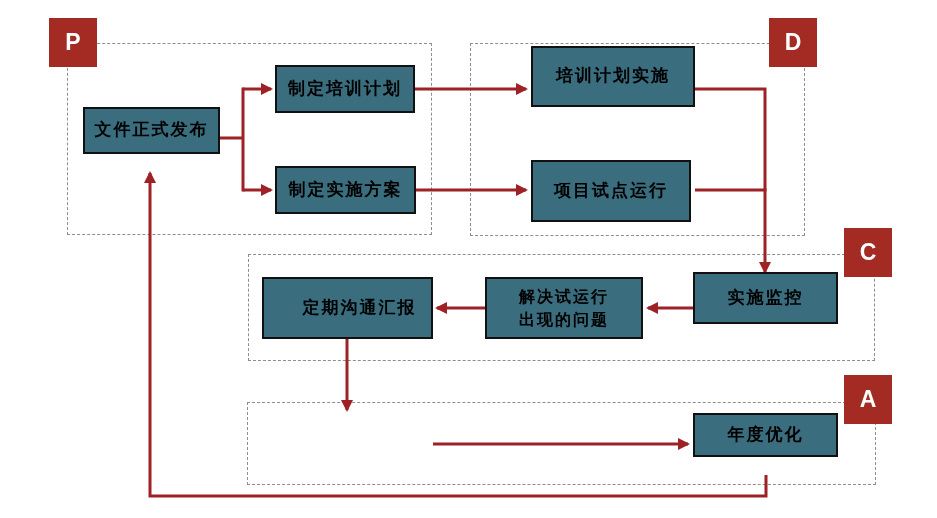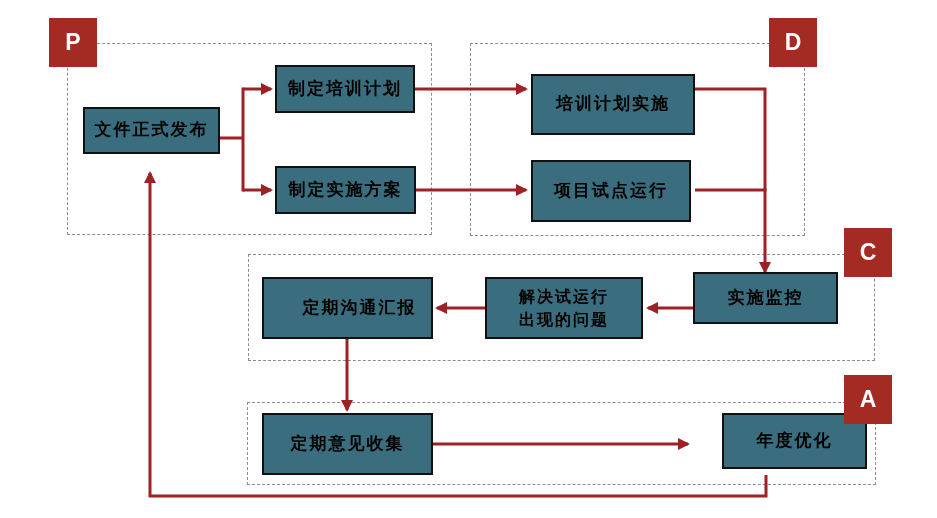--- a/index.html
+++ b/index.html
@@ -107,36 +107,33 @@
 
   <div class="node" style="left:83px; top:107px; width:137px; height:47px;">
     <span>文件正式发布</span>
   </div>
   <div class="node" style="left:275px; top:65px; width:140px; height:48px;">
     <span>制定培训计划</span>
   </div>
   <div class="node" style="left:275px; top:166px; width:141px; height:48px;">
     <span>制定实施方案</span>
   </div>
-  <div class="node" style="left:531px; top:74px; width:164px; height:61px;">
+  <div class="node" style="left:531px; top:46px; width:164px; height:61px;">
     <span>培训计划实施</span>
   </div>
   <div class="node" style="left:531px; top:160px; width:160px; height:62px;">
     <span>项目试点运行</span>
   </div>
   <div class="node" style="left:693px; top:272px; width:145px; height:52px;">
     <span>实施监控</span>
   </div>
   <div class="node" style="left:485px; top:277px; width:158px; height:62px; font-size:16px;">
     <span>解决试运行</span>
     <span>出现的问题</span>
   </div>
   <div class="node" style="left:262px; top:277px; width:171px; height:62px;padding-left:24px;">
     <span>定期沟通汇报</span>
   </div>
-  <div class="node" style="left:262px; top:413px; width:171px; height:62px;">
-    <span>定期意见收集</span>
-  </div>
-  <div class="node" style="left:693px; top:413px; width:145px; height:56px;margin-left:29px;">
+  <div class="node" style="left:693px; top:413px; width:145px; height:44px;">
     <span>年度优化</span>
   </div>
 
 </div>
 
 </body></html>

